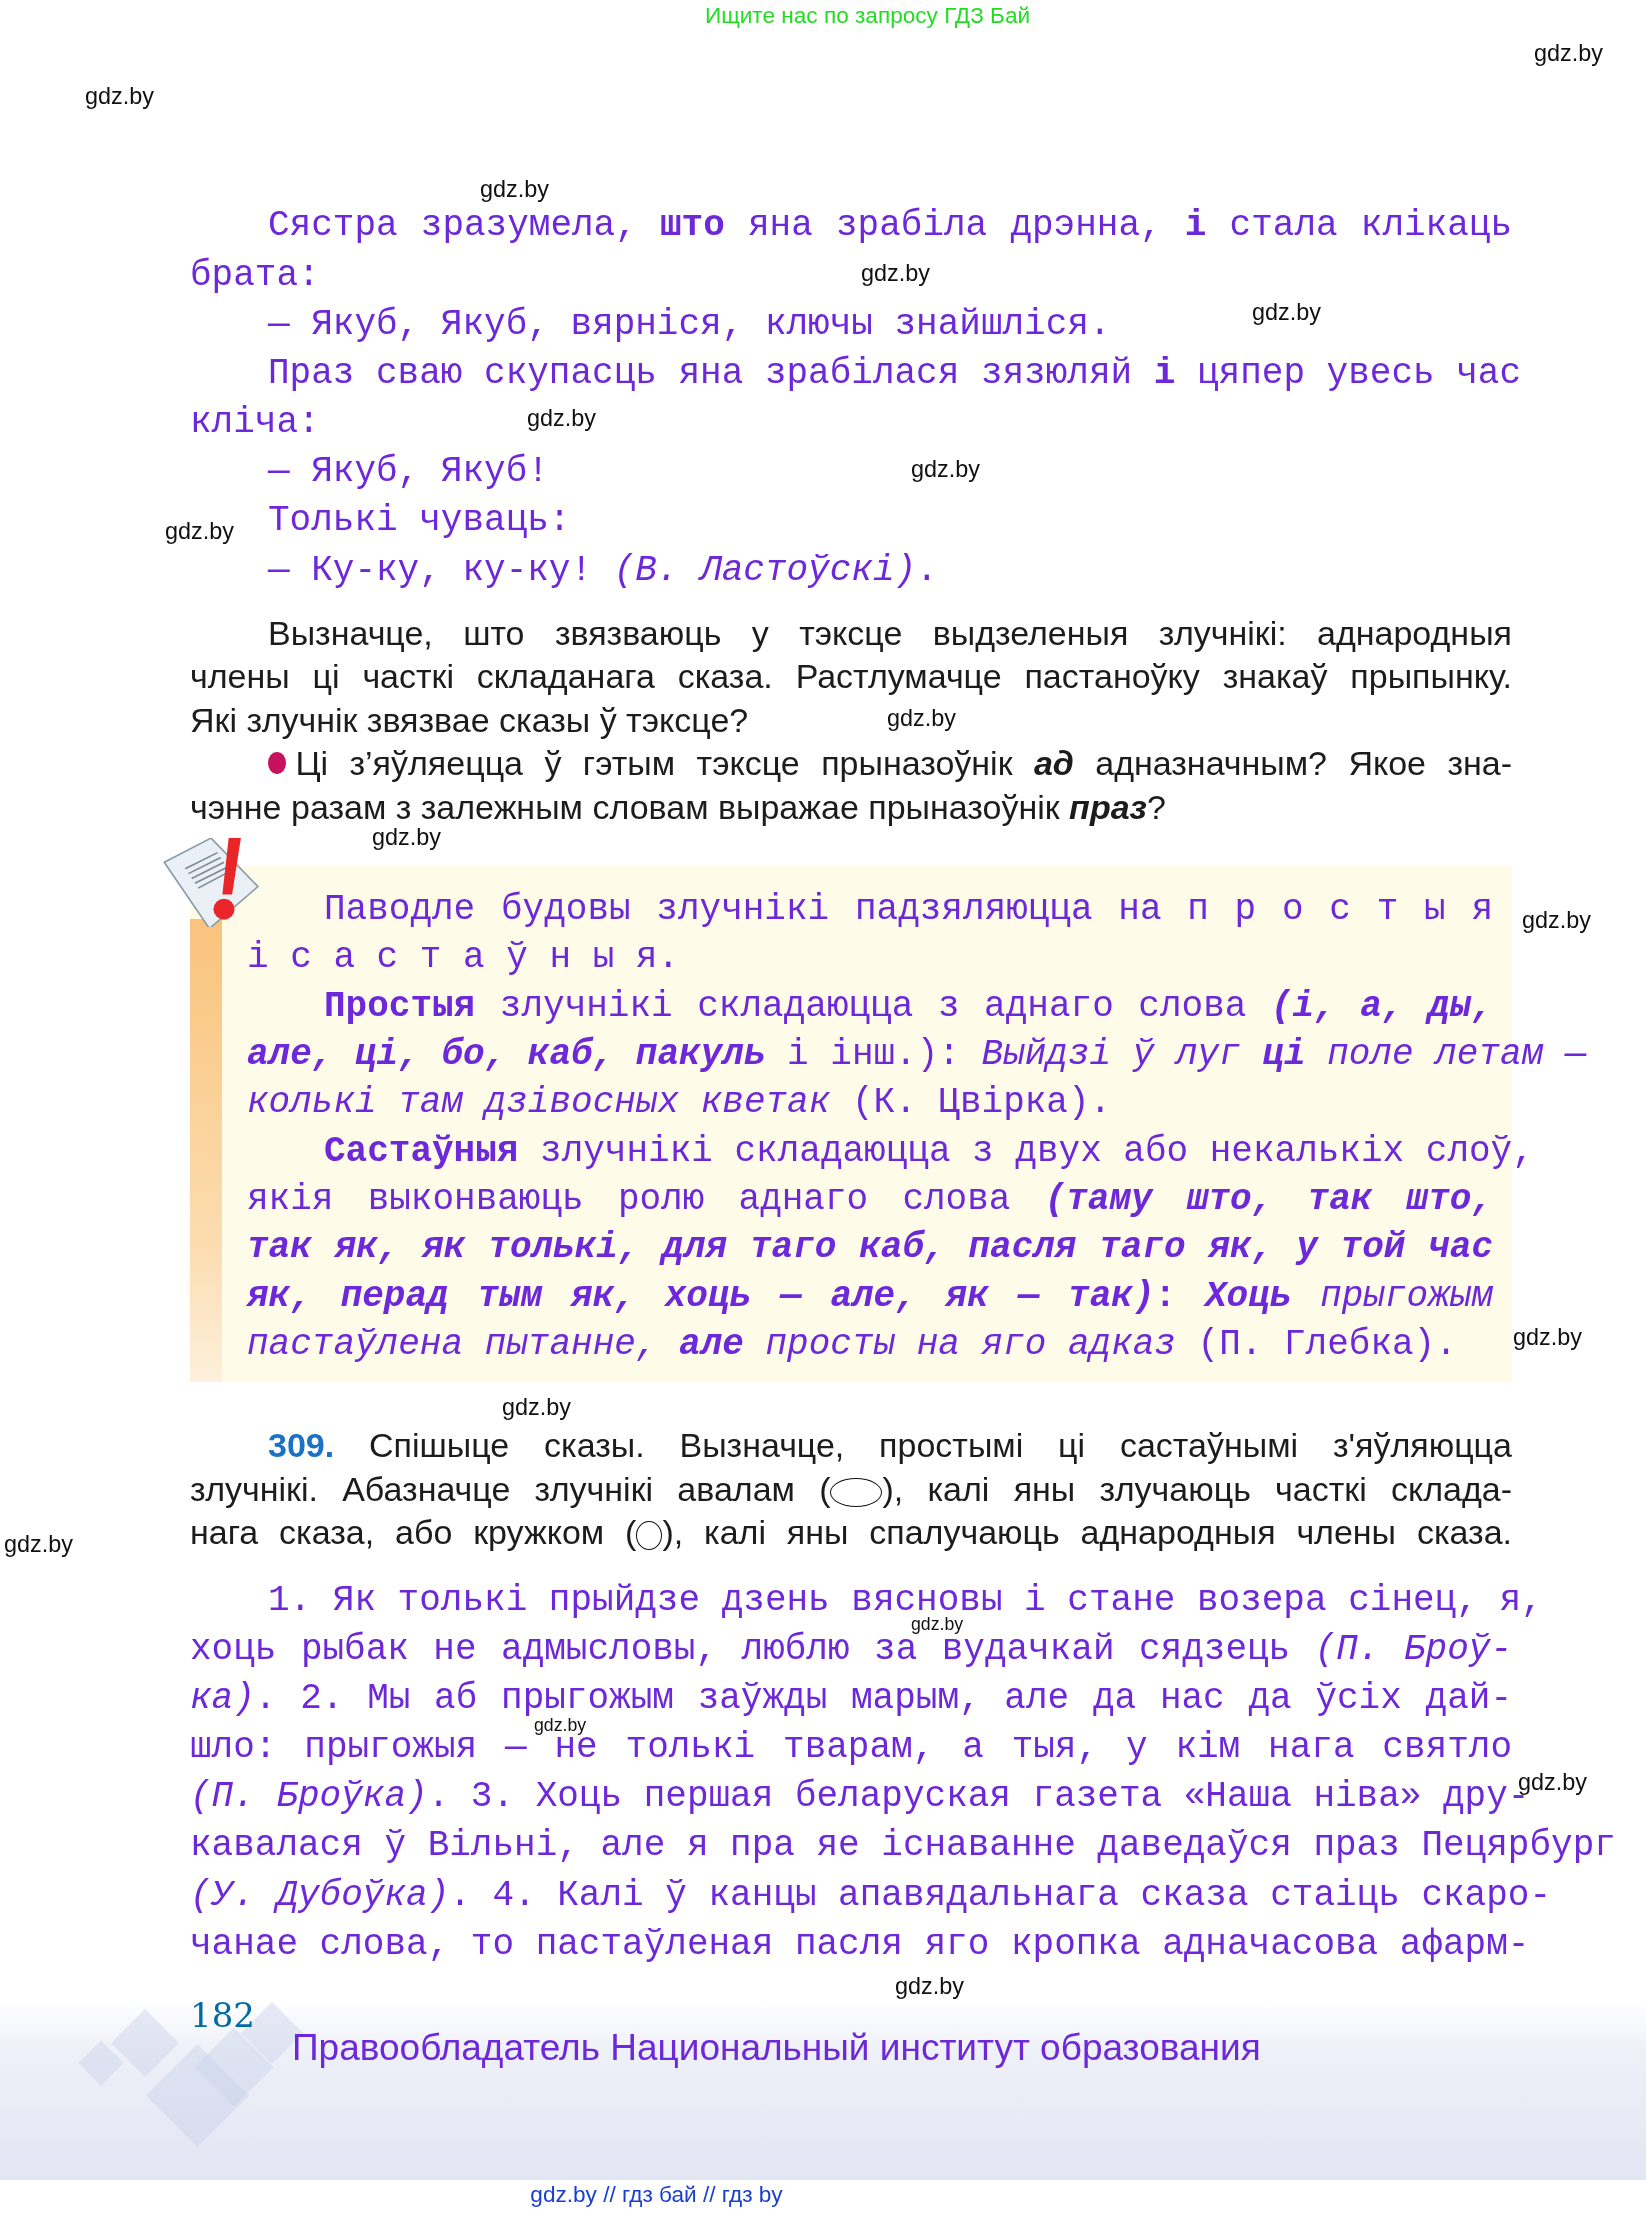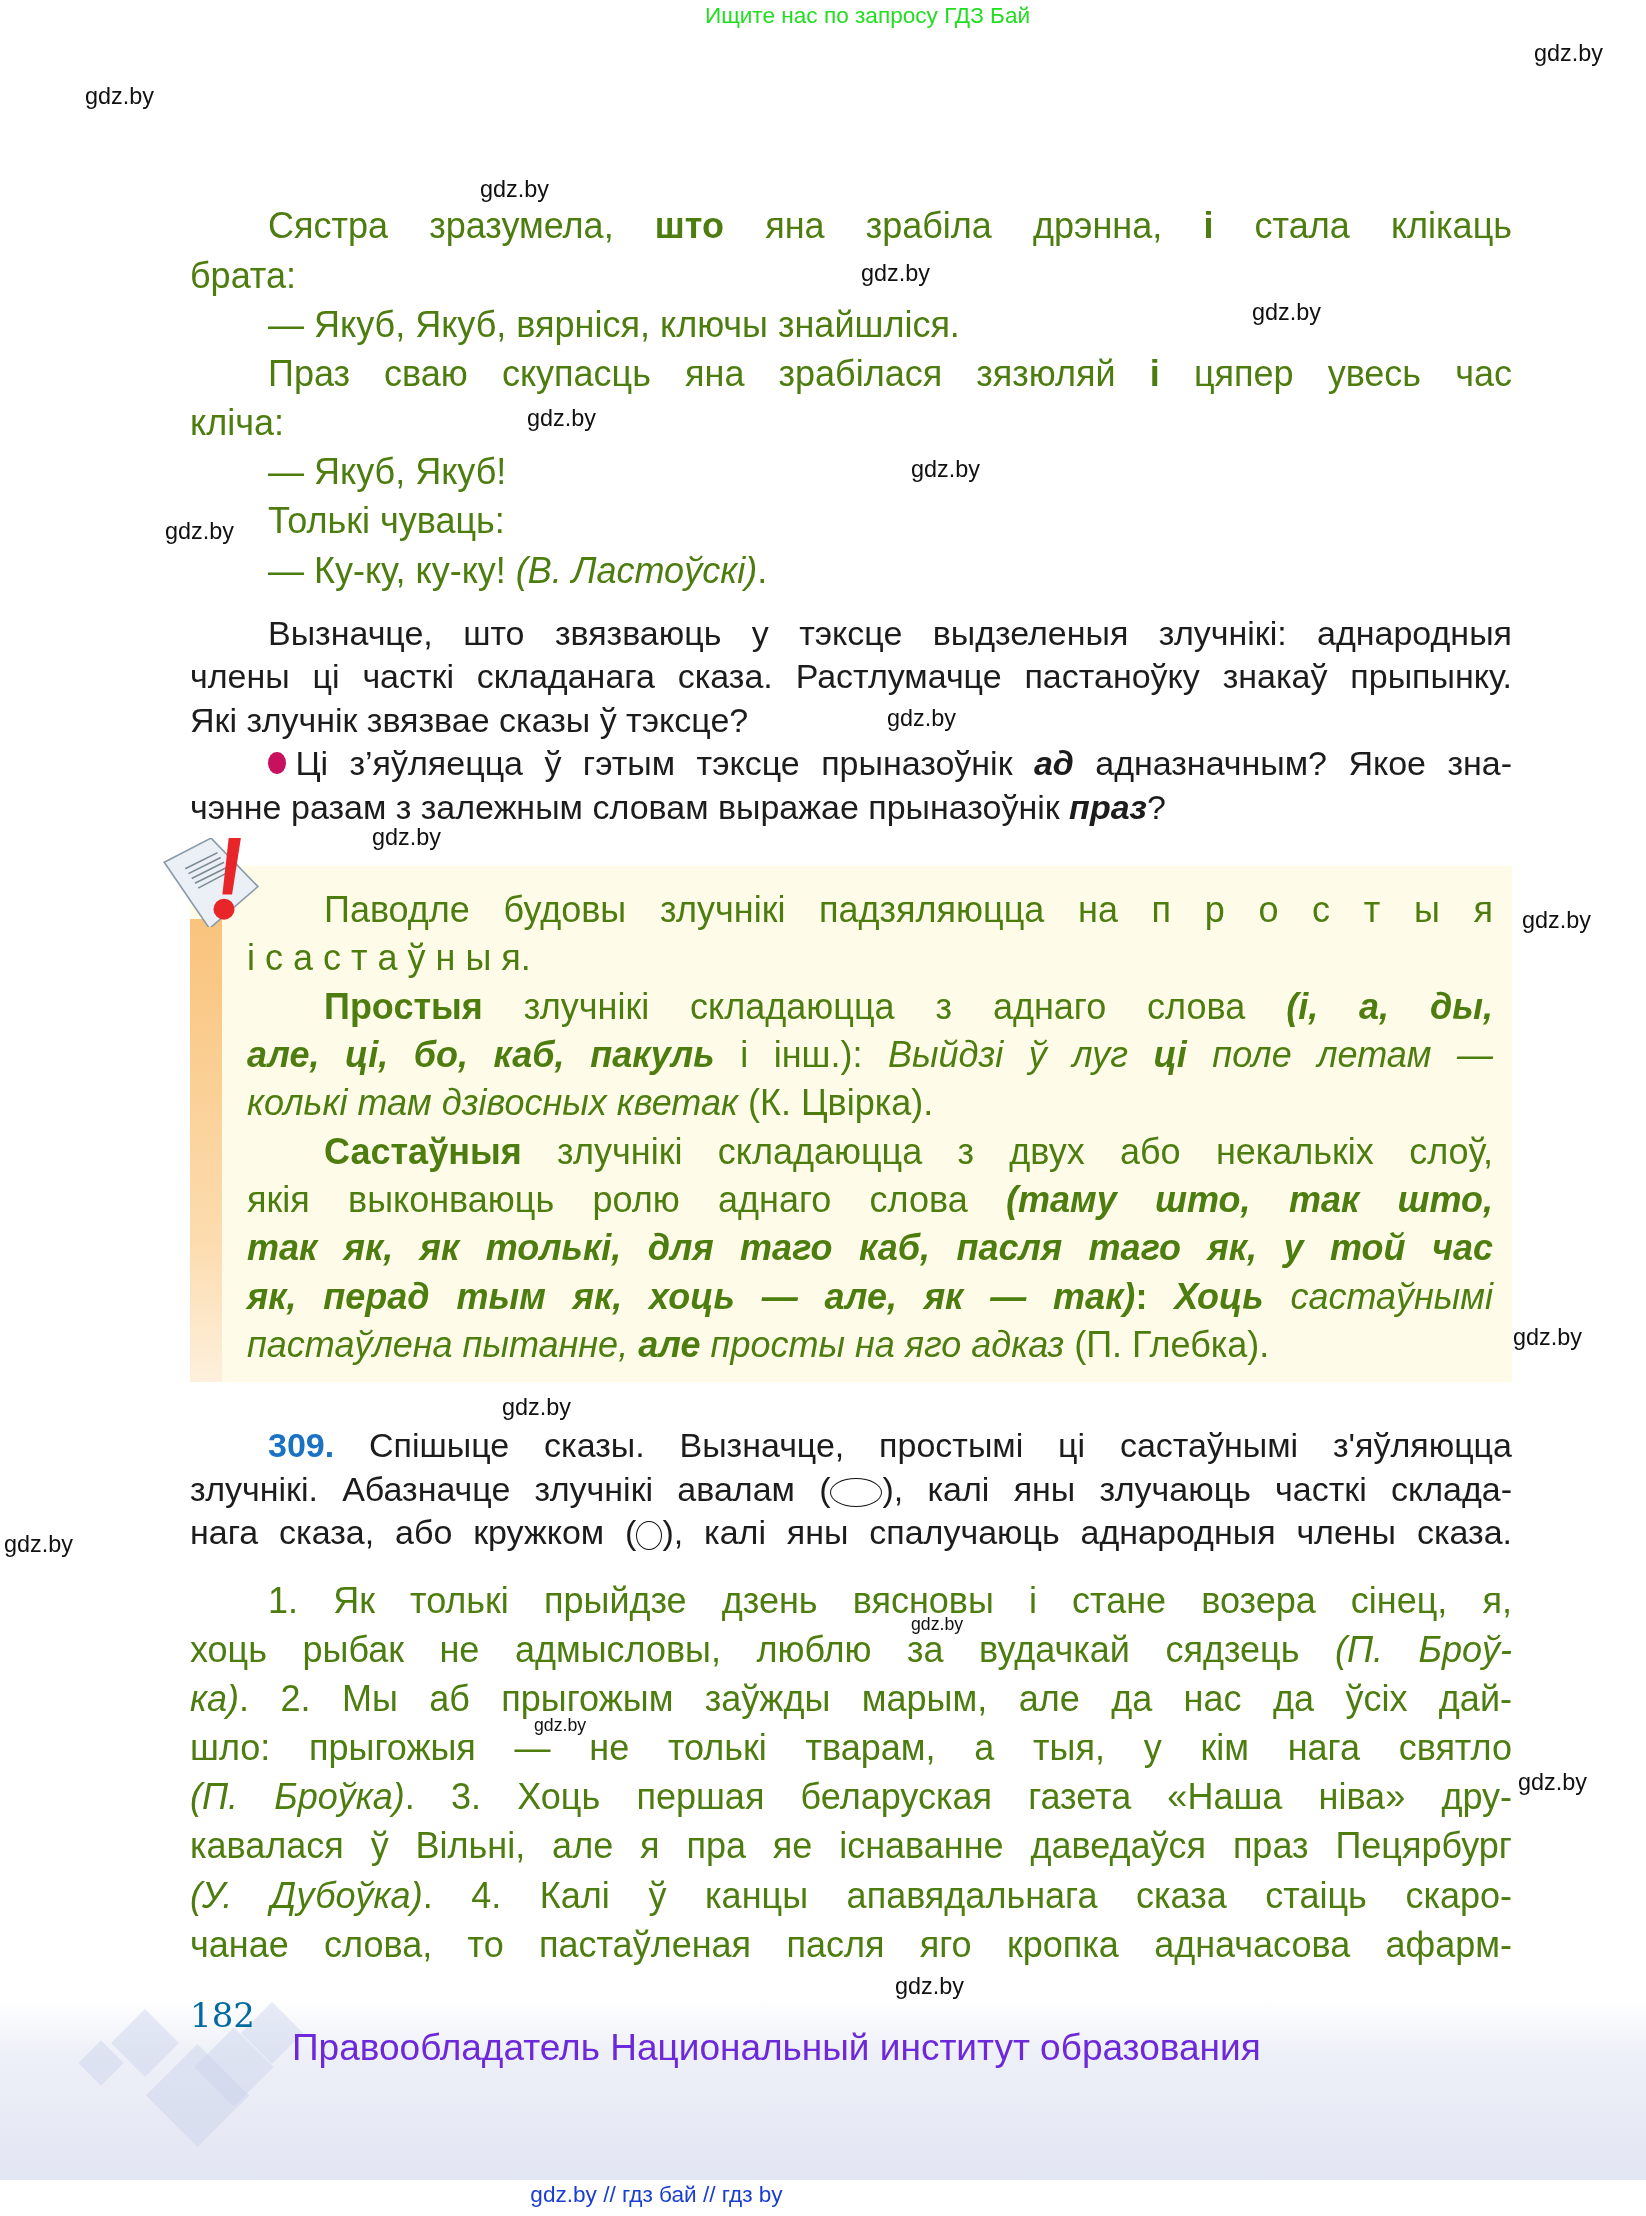--- a/index.html
+++ b/index.html
@@ -1,21 +1,21 @@
 <!DOCTYPE html>
 <html style="font-size:13px"><head>
 <meta charset="utf-8">
 <style>
   html, body { margin:0; padding:0; }
   body { width:1647px; height:2216px; position:relative; background:#ffffff; overflow:hidden;
          font-family:"DejaVu Serif", serif; color:#1a1a1a; }
   .abs { position:absolute; }
   .wm { position:absolute; font-family:"Liberation Sans", sans-serif; font-size:23.4px; color:#111; white-space:nowrap; }
   .topnote { position:absolute; left:0; width:1647px; top:3.2px; text-align:center; font-family:"Liberation Sans", sans-serif; font-size:22.6px; color:#22dd22;padding-left:44px; }
-  .serif { font-family:Liberation Sans, sans-serif; font-size:36px; line-height:49px; color:#4d7c0f; }
+  .serif { font-family:Liberation Mono, monospace; font-size:36px; line-height:49px; color:#6d28d9; }
   .sans { font-family:"Liberation Sans", sans-serif; font-size:34px; line-height:44px; color:#1c1c1c; }
   .line { position:absolute; white-space:nowrap; }
   .just { text-align:justify; text-align-last:justify; }
   b { font-weight:bold; }
   i { font-style:italic; }
   .rule-box { position:absolute; left:190px; top:866px; width:1322px; height:516px; background:#fefce9; }
   .rule-bar { position:absolute; left:190px; top:919px; width:32px; height:463px;
               background:linear-gradient(180deg,#f9c37c 0%,#fcdcaf 70%,#fdf0dc 100%); }
   .bullet { display:inline-block; width:17.7px; height:22.6px; border-radius:50%; background:#c7105e; vertical-align:middle; margin-right:9.7px; position:relative; top:-3.2px; }
   .num309 { color:#1a72c4; font-weight:bold; }
@@ -92,21 +92,21 @@
 </div>
 <div>
   <div class="line serif just" style="left:324px;top:885px;width:1169px">Паводле будовы злучнікі падзяляюцца на  п р о с т ы я</div>
   <div class="line serif" style="left:247px;top:933px">і  с а с т а ў н ы я.</div>
   <div class="line serif just" style="left:324px;top:982px;width:1169px"><b>Простыя</b><span> злучнікі складаюцца з аднаго слова </span><b><i>(і, а, ды,</i></b></div>
   <div class="line serif just" style="left:247px;top:1030px;width:1246px"><b><i>але, ці, бо, каб, пакуль</i></b><span> і інш.): </span><i>Выйдзі ў луг </i><b><i>ці</i></b><i> поле летам —</i></div>
   <div class="line serif" style="left:247px;top:1078px"><i>колькі там дзівосных кветак</i><span> (К. Цвірка).</span></div>
   <div class="line serif just" style="left:324px;top:1127px;width:1169px"><b>Састаўныя</b><span> злучнікі складаюцца з двух або некалькіх слоў,</span></div>
   <div class="line serif just" style="left:247px;top:1175px;width:1246px"><span>якія выконваюць ролю аднаго слова </span><b><i>(таму што, так што,</i></b></div>
   <div class="line serif just" style="left:247px;top:1223px;width:1246px"><b><i>так як, як толькі, для таго каб, пасля таго як, у той час</i></b></div>
-  <div class="line serif just" style="left:247px;top:1272px;width:1246px"><b><i>як, перад тым як, хоць — але, як — так)</i></b><b>: </b><b><i>Хоць</i></b><i> састаўнымі</i></div>
+  <div class="line serif just" style="left:247px;top:1272px;width:1246px"><b><i>як, перад тым як, хоць — але, як — так)</i></b><b>: </b><b><i>Хоць</i></b><i> прыгожым</i></div>
   <div class="line serif" style="left:247px;top:1320px"><i>пастаўлена пытанне, </i><b><i>але</i></b><i> просты на яго адказ</i><span> (П. Глебка).</span></div>
 </div>
 
 <div>
   <div class="line sans just" style="left:268px;top:1423px;width:1244px"><span class="num309">309.</span><span> Спішыце сказы. Вызначце, простымі ці састаўнымі з'яўляюцца</span></div>
   <div class="line sans just" style="left:190px;top:1467px;width:1322px"><span>злучнікі. Абазначце злучнікі авалам (</span><span class="oval" style="width:50px;height:27px"></span><span>), калі яны злучаюць часткі склада-</span></div>
   <div class="line sans just" style="left:190px;top:1510px;width:1322px"><span>нага сказа, або кружком (</span><span class="oval" style="width:24px;height:27px"></span><span>), калі яны спалучаюць аднародныя члены сказа.</span></div>
 </div>
 
 <div>

